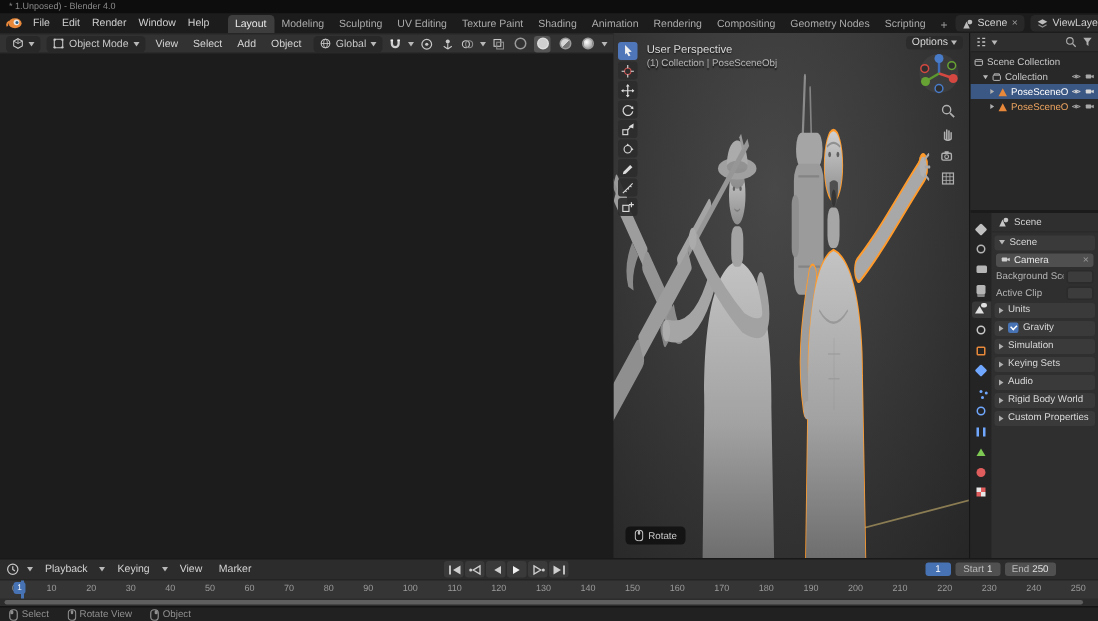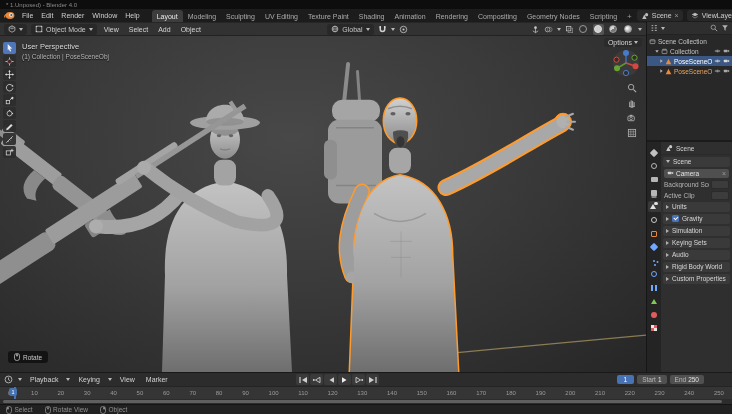--- a/index.html
+++ b/index.html
@@ -17,21 +17,21 @@
 .menu-item{padding:0 4px;border-radius:2px}
 .tabs{display:flex;align-items:flex-end;margin-left:8px;height:13px}
 .tab{padding:0 5px;height:12px;display:flex;align-items:center;color:#ababab;border-radius:3px 3px 0 0}
 .tab.active{background:#3d3d3d;color:#eaeaea}
 .tab.plus{color:#9a9a9a;font-size:8px}
 .mb-right{margin-left:auto;display:flex;gap:4px;align-items:center}
 .pill{background:#282828;border-radius:3px;display:flex;align-items:center;gap:3px;padding:1px 4px;height:11px;white-space:nowrap}
 .clear{color:#9a9a9a;font-size:7px;line-height:7px}
 
 .main{flex:1;display:flex;min-height:0}
-.vpcol{flex:1;display:flex;flex-direction:column;min-width:0}
+.vpcol{flex:1;display:flex;flex-direction:row;min-width:0}
 
 .toolheader{height:14px;background:#323232;border-top:1px solid #262626;border-bottom:1px solid #222;display:flex;align-items:center;padding:0 4px;gap:5px;font-size:7px;flex:none}
 .th-left,.th-mid,.th-right{display:flex;align-items:center;gap:4px}
 .th-mid{margin:0 auto}
 .menu-text{padding:0 3px;color:#d4d4d4}
 .sh{width:8px;height:8px;border-radius:50%;border:1px solid #9a9a9a;flex:none}
 .sh.wire{background:transparent}
 .sh.solid{background:#cfcfcf;border-color:#ddd}
 .sh.mat{background:linear-gradient(135deg,#d6d6d6 50%,#767676 50%)}
 .sh.rend{background:radial-gradient(circle at 35% 35%,#fff,#8a8a8a)}

